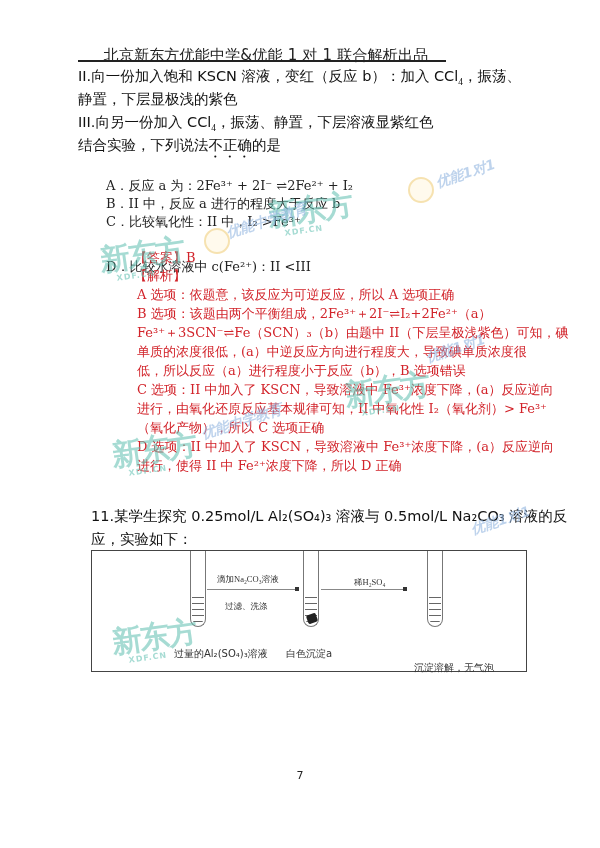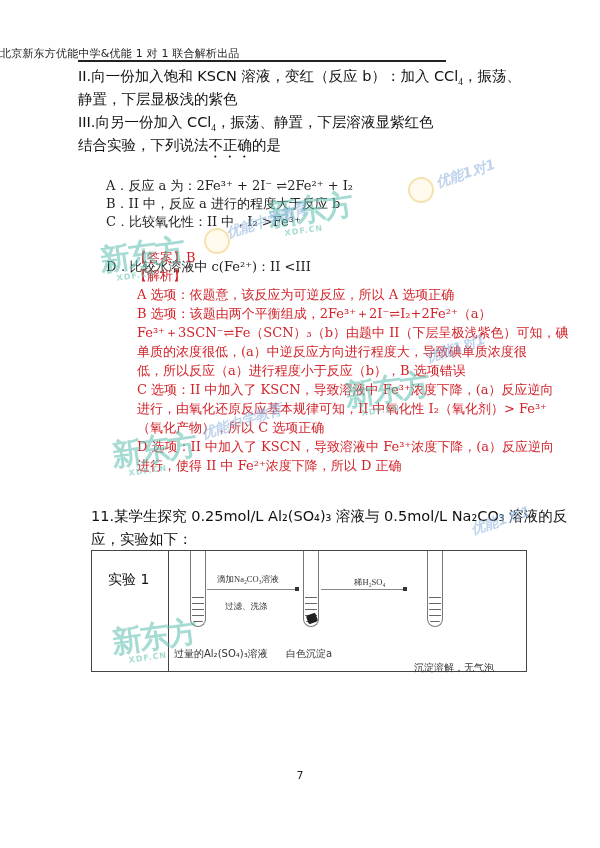--- a/index.html
+++ b/index.html
@@ -1,19 +1,19 @@
 <!DOCTYPE html>
 <html><head>
 <meta charset="utf-8">
 <style>
   html, body { margin:0; padding:0; background:#ffffff; }
   body { width:600px; height:848px; position:relative; overflow:hidden;
          font-family:"DejaVu Sans", "Liberation Sans", sans-serif; color:#1a1a1a; }
-  .header-text { position:absolute; top:46px; left:0; width:532px; 
-                 font-size:11px; color:#222; letter-spacing:0.2px; }
+  .header-text { position:absolute; top:46px; left:0; width:532px; text-align:center;
+                 font-size:15px; color:#222; letter-spacing:0.2px; }
   .header-rule { position:absolute; top:60px; left:78px; width:368px; height:1.5px; background:#222; }
   .line { position:absolute; left:78px; white-space:nowrap; font-size:14.5px; line-height:20px; color:#111; }
   .opt { position:absolute; left:106px; white-space:nowrap; font-family:"DejaVu Serif","Liberation Serif",serif;
          font-size:13px; line-height:18px; color:#222; }
   .serif { font-family:"Liberation Serif","DejaVu Serif",serif; }
   .red { position:absolute; left:91px; white-space:nowrap; font-family:"DejaVu Serif","Liberation Serif",serif;
          font-size:13px; line-height:18px; color:#d2232a;margin-left:46px; }
   sub, sup { font-size:65%; line-height:0; }
   .emph { text-emphasis: dot; -webkit-text-emphasis: dot; text-emphasis-position: under; text-align: right; -webkit-text-emphasis-position: under; }
 
@@ -80,23 +80,20 @@
 <div class="red" style="top:381px;">C 选项：II 中加入了 KSCN，导致溶液中 Fe³⁺浓度下降，(a）反应逆向</div>
 <div class="red" style="top:400px;">进行，由氧化还原反应基本规律可知，II 中氧化性 I₂（氧化剂）&gt; Fe³⁺</div>
 <div class="red" style="top:419px;">（氧化产物），所以 C 选项正确</div>
 <div class="red" style="top:438px;">D 选项：II 中加入了 KSCN，导致溶液中 Fe³⁺浓度下降，(a）反应逆向</div>
 <div class="red" style="top:457px;">进行，使得 II 中 Fe²⁺浓度下降，所以 D 正确</div>
 
 <div class="line" style="top:506px; left:91px;">11.某学生探究 0.25mol/L Al₂(SO₄)₃ 溶液与 0.5mol/L Na₂CO₃ 溶液的反</div>
 <div class="line" style="top:529px; left:91px;">应，实验如下：</div>
 
 <div class="exp-table">
-  <div class="exp-label-cell">
-    <div class="exp-label">实验 1</div>
-  </div>
 
   <div class="tube" style="left:98px; top:0;">
     <div class="liquid"></div>
   </div>
   <div class="arrow" style="left:115px; top:38px; width:90px;"></div>
   <div class="arrow-label" style="left:125px; top:23px;">滴加Na₂CO₃溶液</div>
   <div class="arrow-label" style="left:133px; top:50px;">过滤、洗涤</div>
 
   <div class="tube" style="left:211px; top:0;">
     <div class="liquid"></div>

